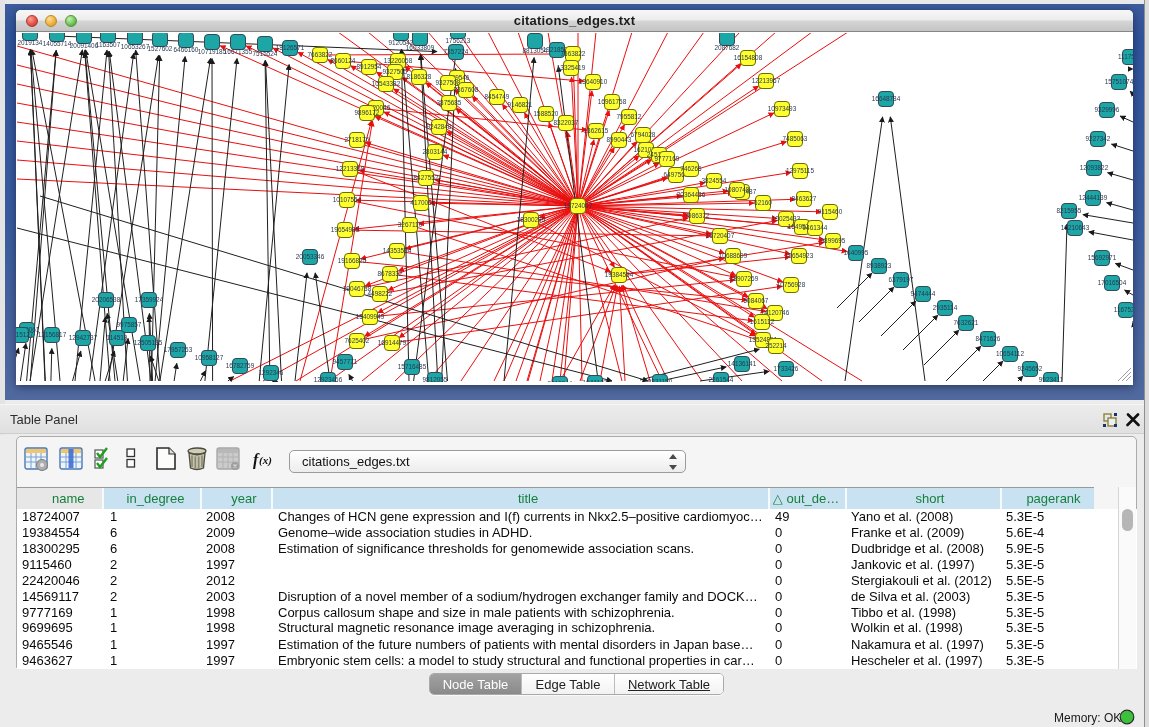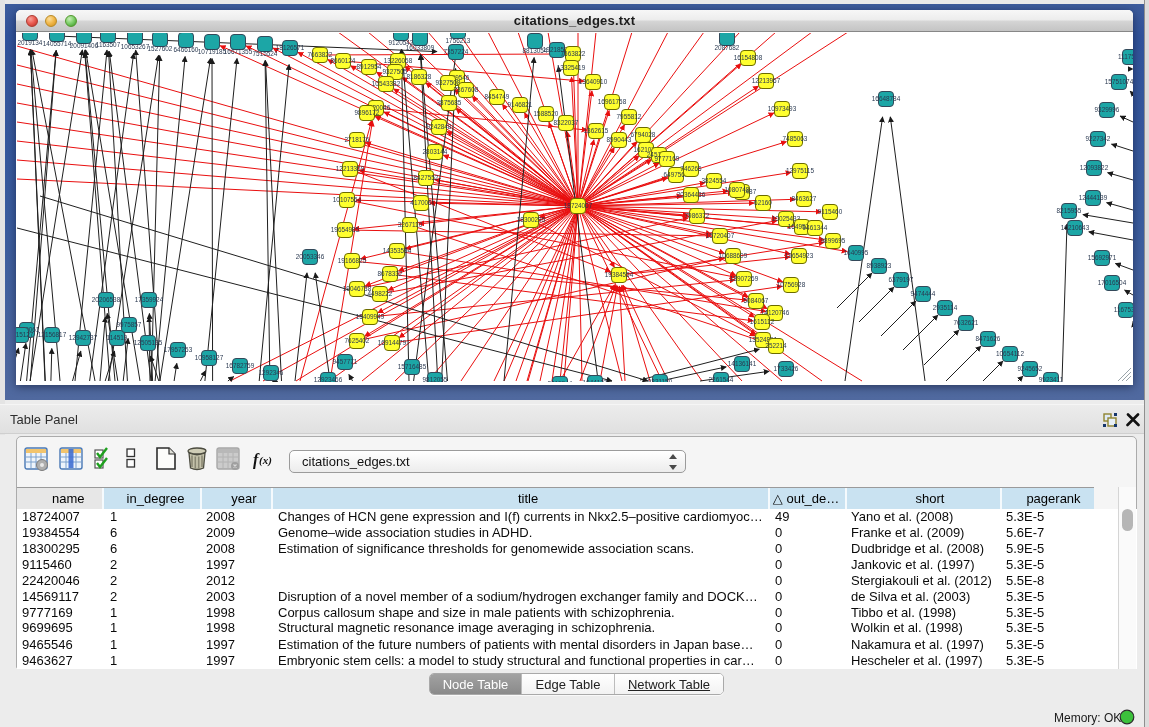--- a/index.html
+++ b/index.html
@@ -18,21 +18,21 @@
 .rstrip { position:absolute; left:1144px; top:0; width:5px; height:727px; background:#dcdcdc; border-left:1px solid #8f8f8f; }
 .tstrip { position:absolute; left:0; top:0; width:1149px; height:4px; background:#e9e9e9; }
 
 #tphead { position:absolute; left:0; top:404px; width:1144px; height:30px;
   background:linear-gradient(180deg,#ececec,#e0e0e0); border-top:1px solid #f5f5f5; border-bottom:1px solid #cfcfcf; }
 #tphead .t { position:absolute; left:10px; top:7px; font-size:13px; color:#2e2e2e; }
 #tpbody { position:absolute; left:0; top:435px; width:1144px; height:292px; background:#ececec; }
 #contentbox { position:absolute; left:16px; top:1px; width:1121px; height:232px; background:#f5f5f5;
   border:1px solid #ababab; border-radius:5px 5px 0 0; }
 #thead { position:absolute; left:0px; top:50px; width:1077px; height:22px; background:#c9e2f1; border-top:1px solid #9a9a9a;}
-#thead span { position:absolute; top:3px; font-size:13px; color:#000000; text-align:center; }
+#thead span { position:absolute; top:3px; font-size:13px; color:#15803d; text-align:center; }
 #thead .sep { position:absolute; top:0; width:2px; height:22px; background:#f5fafd; }
 #tbodyw { position:absolute; left:0; top:72px; width:1120px; height:160px; background:#fff; }
 .trow { position:absolute; left:0; width:1120px; height:16px; }
 .trow span { position:absolute; top:1px; font-size:13px; color:#0a0a0a; white-space:nowrap; }
 #vscroll { position:absolute; left:1101px; top:50px; width:18px; height:182px; background:#fafafa; border-left:1px solid #d5d5d5; }
 #vthumb { position:absolute; left:3px; top:22px; width:11px; height:22px; background:#b6b6b6; border-radius:6px; }
 #tabs { position:absolute; left:429px; top:238px; height:22px; display:flex; border:1px solid #a9a9a9; border-radius:5px; overflow:hidden; background:#fff; box-shadow:0 1px 0 rgba(255,255,255,.7); }
 #tabs div { font-size:13px; padding-top:3px; text-align:center; color:#222; background:linear-gradient(180deg,#ffffff,#f2f2f2); border-right:1px solid #bcbcbc; }
 #tabs div:nth-child(1) { width:92px; } #tabs div:nth-child(2) { width:93px; } #tabs div:nth-child(3) { width:108px; }
 #tabs div.sel { background:linear-gradient(180deg,#a2a2a2,#8a8a8a); color:#fff; }
@@ -688,21 +688,21 @@
           <span style="left:834px">Yano et al. (2008)</span>
 <span style="left:989px">5.3E-5</span>
         </div>
 <div class="trow" style="top:15px">
 <span style="left:5px">19384554</span>
           <span style="left:93px">6</span>
           <span style="left:189px">2009</span>
 <span style="left:261px">Genome–wide association studies in ADHD.</span>
           <span style="left:758px">0</span>
           <span style="left:834px">Franke et al. (2009)</span>
-<span style="left:989px">5.6E-7</span>
+<span style="left:989px">5.6E-4</span>
         </div>
 <div class="trow" style="top:31px">
 <span style="left:5px">18300295</span>
           <span style="left:93px">6</span>
           <span style="left:189px">2008</span>
 <span style="left:261px">Estimation of significance thresholds for genomewide association scans.</span>
           <span style="left:758px">0</span>
           <span style="left:834px">Dudbridge et al. (2008)</span>
 <span style="left:989px">5.9E-5</span>
         </div>
@@ -713,21 +713,21 @@
           <span style="left:758px">0</span>
           <span style="left:834px">Jankovic et al. (1997)</span>
 <span style="left:989px">5.3E-5</span>
         </div>
 <div class="trow" style="top:63px">
 <span style="left:5px">22420046</span>
           <span style="left:93px">2</span>
           <span style="left:189px">2012</span>
           <span style="left:758px">0</span>
           <span style="left:834px">Stergiakouli et al. (2012)</span>
-<span style="left:989px">5.5E-8</span>
+<span style="left:989px">5.5E-5</span>
         </div>
 <div class="trow" style="top:79px">
 <span style="left:5px">14569117</span>
           <span style="left:93px">2</span>
           <span style="left:189px">2003</span>
 <span style="left:261px">Disruption of a novel member of a sodium/hydrogen exchanger family and DOCK…</span>
           <span style="left:758px">0</span>
           <span style="left:834px">de Silva et al. (2003)</span>
 <span style="left:989px">5.3E-5</span>
         </div>

